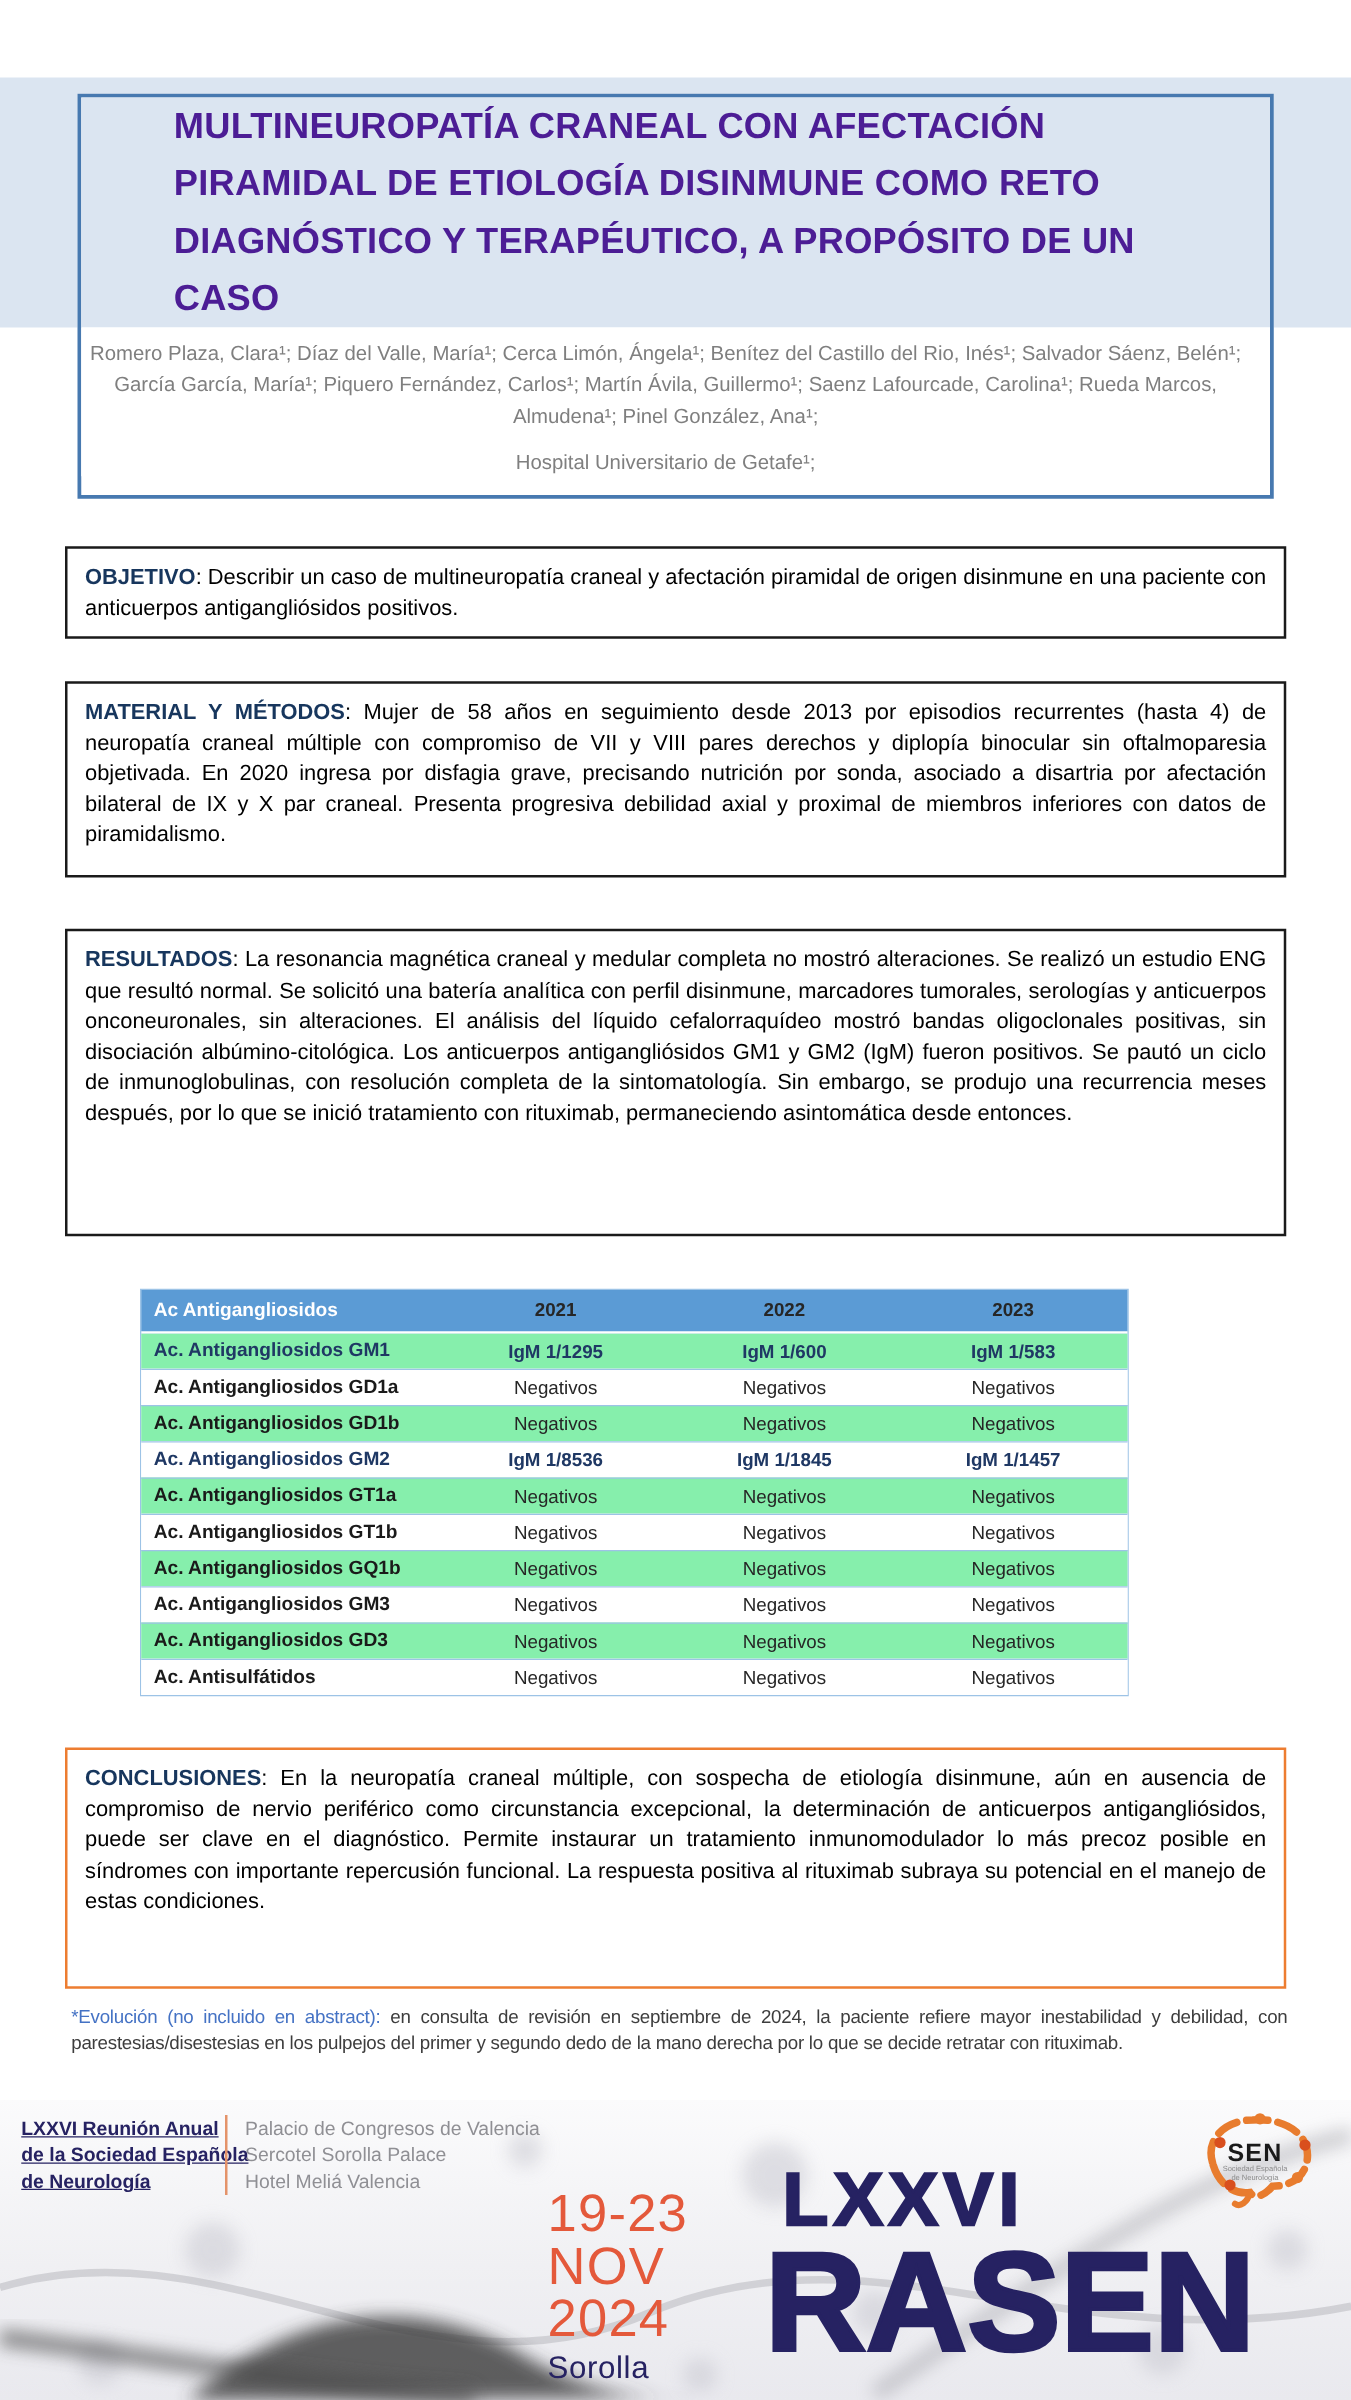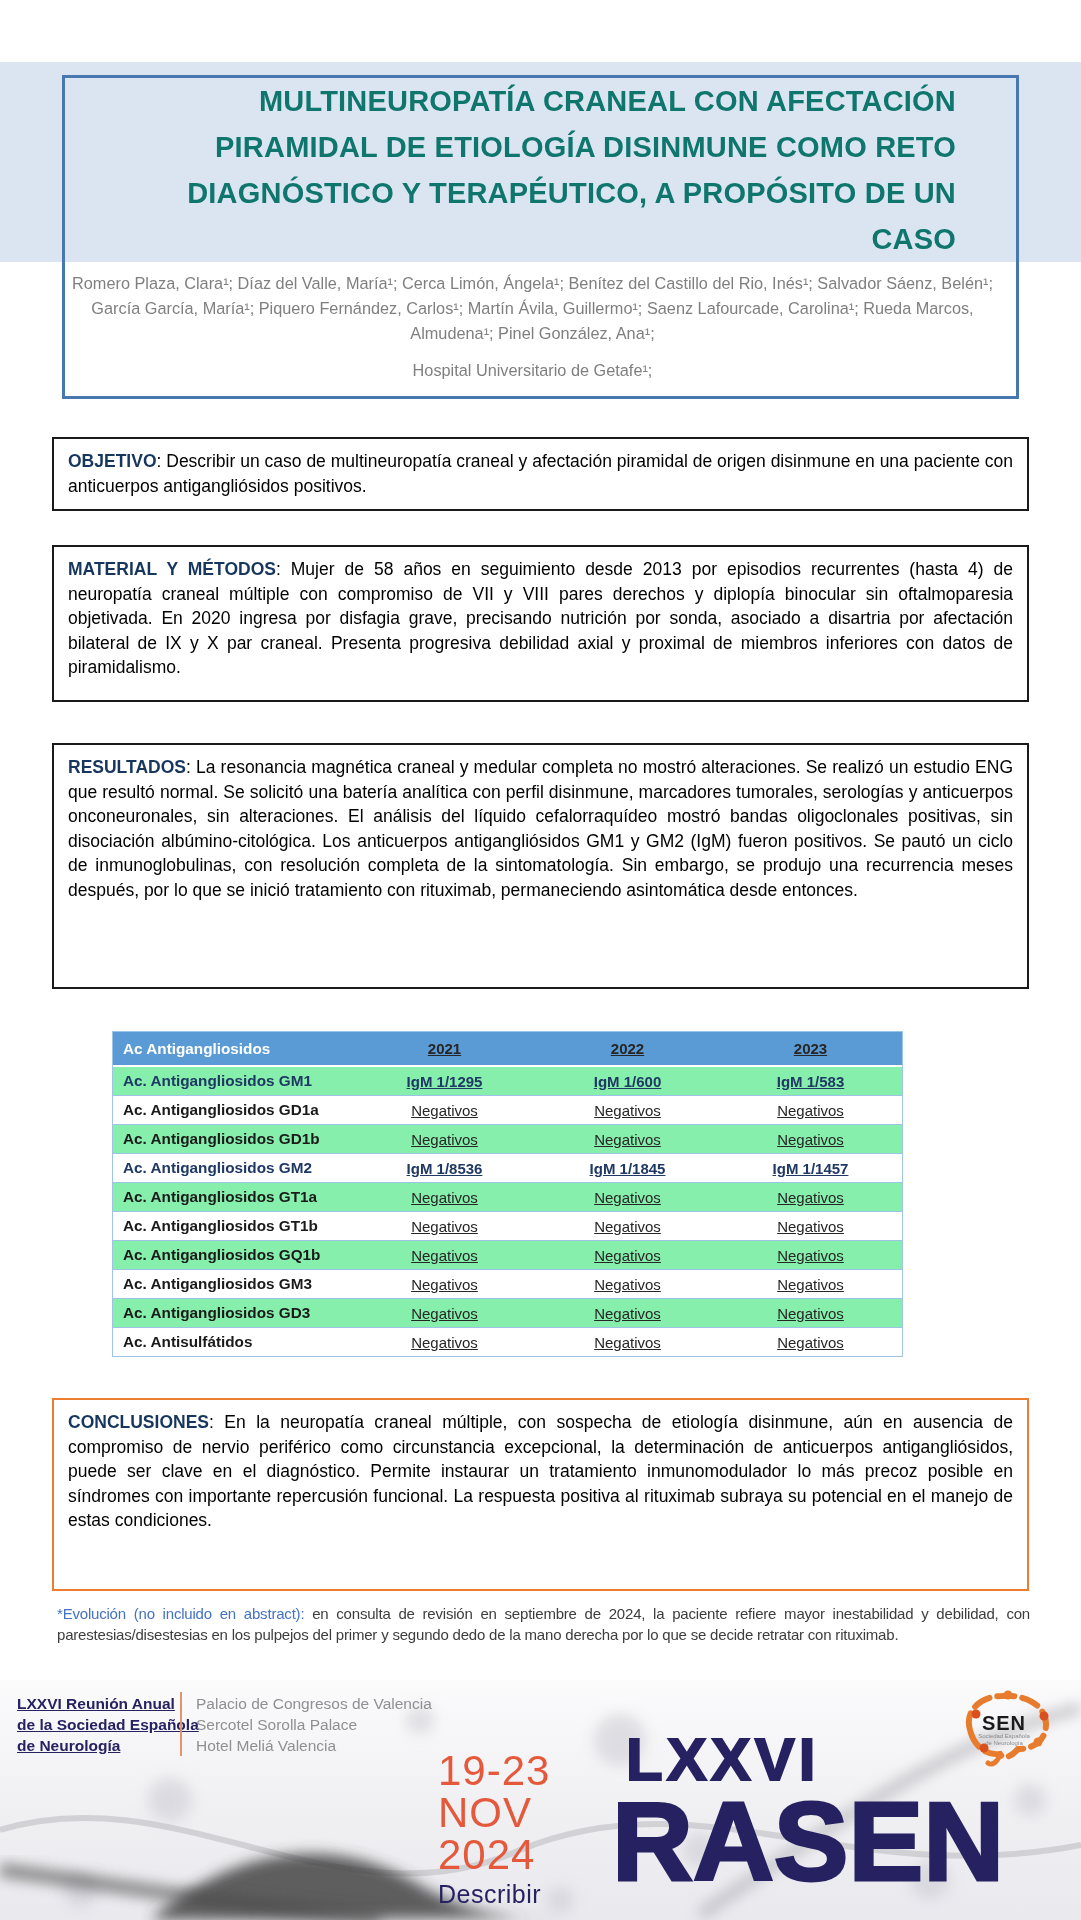--- a/index.html
+++ b/index.html
@@ -15,22 +15,22 @@
   .band{position:absolute;left:0;top:62px;width:1081px;height:200px;background:#dbe5f1;}
   .header-box{
     position:absolute;left:62px;top:75px;width:957px;height:324px;
     border:3px solid #4779b0;box-sizing:border-box;background:#ffffff;
   }
   .title-area{
     height:184px;background:#dbe5f1;display:flex;align-items:center;justify-content:center;
     padding:0 60px;box-sizing:border-box;
   }
   .poster-title{
-    margin:0;text-align:right;font-weight:700;font-size:29px;line-height:46px;
-    color:#0f766e;letter-spacing:.2px;
+    margin:14px;text-align:left;font-weight:700;font-size:29px;line-height:46px;
+    color:#4c1d95;letter-spacing:.2px;
   }
   .authors-area{background:#ffffff;padding:9px 16px 0 0;text-align:center;}
   .authors{margin:0;color:#7f7f7f;font-size:16.3px;line-height:25px;}
   .affiliation{margin:13px 0 0 0;color:#7f7f7f;font-size:16.3px;line-height:22px;}
 
   
   .section{
     position:absolute;left:52px;width:977px;box-sizing:border-box;
     border:2px solid #1a1a1a;background:#fff;
     padding:10px 14px;text-align:justify;
@@ -47,21 +47,21 @@
     position:absolute;left:112px;top:1031px;width:791px;box-sizing:border-box;
     border:1px solid #9dc3e6;background:#fff;
   }
   .thead{display:flex;height:33px;background:#5b9bd5;color:#fff;font-weight:700;
     font-size:15.5px;align-items:center;border-bottom:2px solid #ffffff;}
   .trow{display:flex;height:28px;align-items:center;background:#ffffff;border-top:1px solid #9dc3e6;}
   .trow:first-child{border-top:none;}
   .trow.alt{background:#86efac;}
   .tcell.label{flex:0 0 240px;padding-left:10px;box-sizing:border-box;font-weight:700;
     font-size:15.3px;color:#1a1a1a;white-space:nowrap;}
-  .tcell.val{flex:1;text-align:center;font-size:15px;color:#262626;text-decoration:underline;}
+  .tcell.val{flex:1;text-align:center;font-size:15px;color:#262626;}
   .thead .tcell.label{color:#fff;}
   .thead .tcell.val{font-weight:700;}
   .trow.hl .tcell.label,.trow.hl .tcell.val{color:#1f3864;font-weight:700;}
 
   
   .footnote{
     position:absolute;left:57px;top:1603px;width:973px;
     font-size:15px;line-height:21px;letter-spacing:-0.2px;
     text-align:justify;color:#3d3d3d;margin:0;
   }
@@ -233,21 +233,21 @@
     <p class="venue">
       <span>Palacio de Congresos de Valencia</span><br>
       <span>Sercotel Sorolla Palace</span><br>
       <span>Hotel Meliá Valencia</span>
     </p>
 
     <div class="date-block">
       <div class="date-line">19-23</div>
       <div class="date-line">NOV</div>
       <div class="date-line">2024</div>
-      <div class="city">Describir</div>
+      <div class="city">Sorolla</div>
     </div>
 
     <div class="brand">
       <div class="brand-top">LXXVI</div>
       <div class="brand-bottom">RASEN</div>
     </div>
 
     <div class="sen-logo">
       <svg width="116" height="84" viewBox="0 0 116 84">
         <path d="M24,44 C18,24 36,10 56,10 C80,8 100,20 100,38 C100,54 88,63 72,63 C66,70 58,74 54,68 C40,70 28,60 24,44 Z" fill="none" stroke="#e87c2e" stroke-width="6" stroke-linecap="round" stroke-dasharray="17 8"></path>

